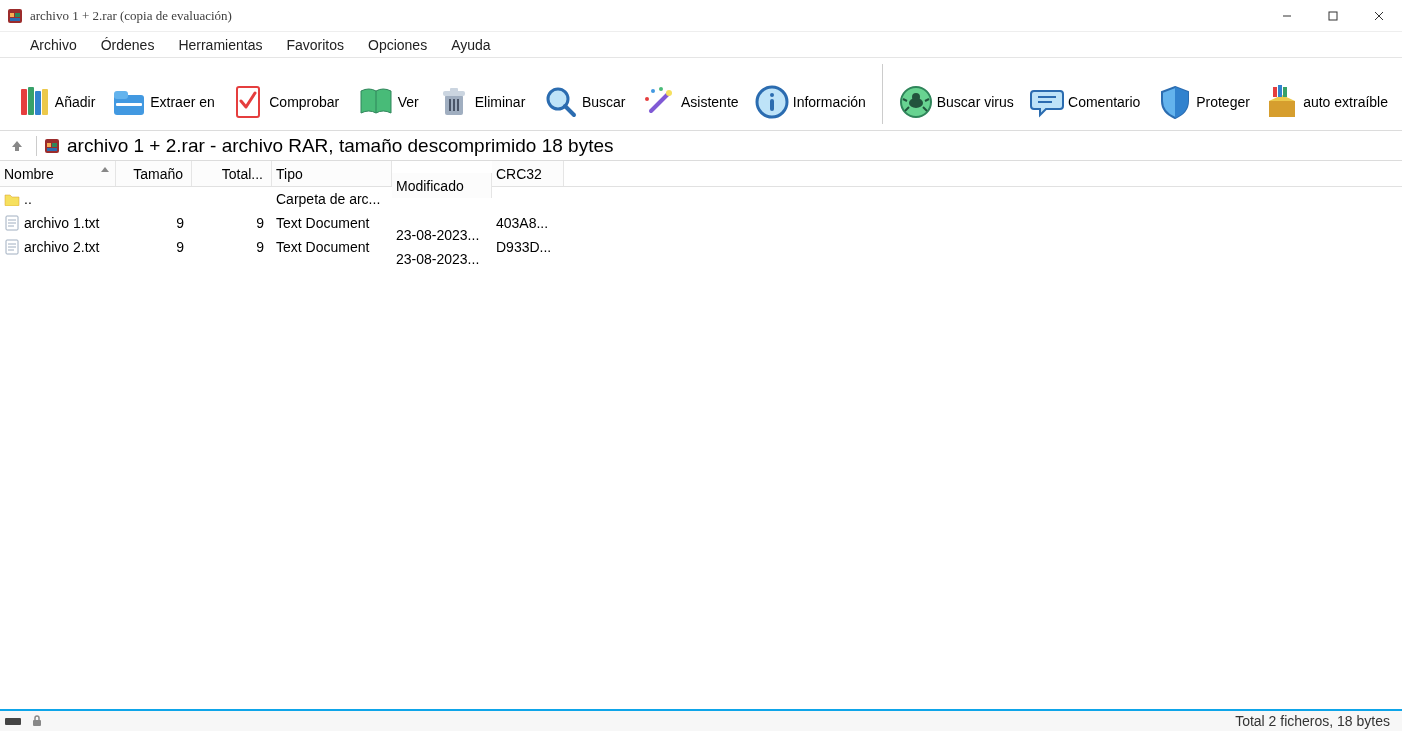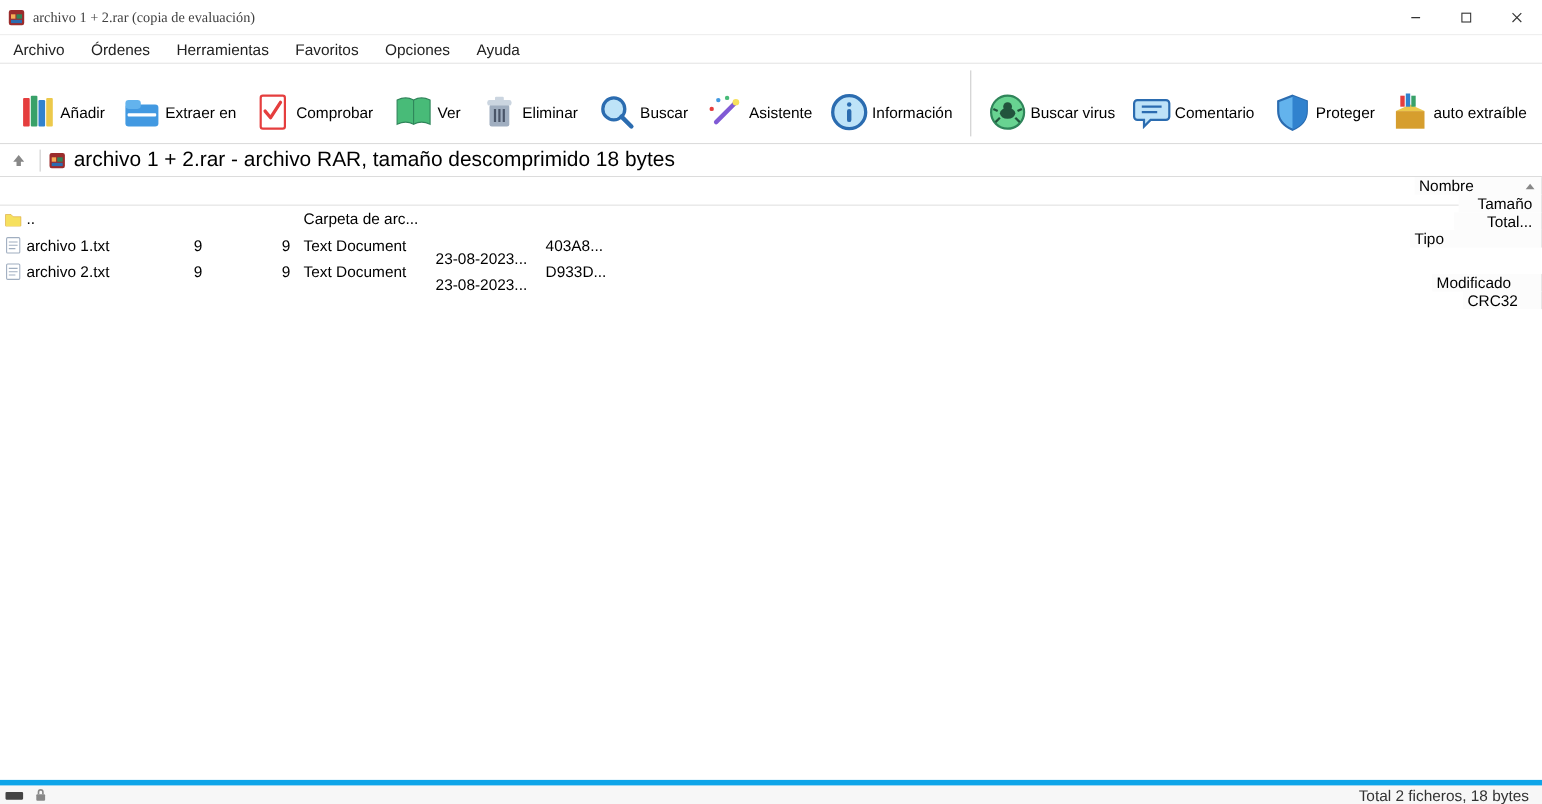--- a/index.html
+++ b/index.html
@@ -33,21 +33,21 @@
     width: 46px; height: 100%;
     display: flex; align-items: center; justify-content: center;
     color: #555;
   }
 
   
   .menubar {
     height: 26px;
     display: flex;
     align-items: center;
-    padding-left: 0;
+    padding-left: 18px;
     border-bottom: 1px solid #e5e5e5;
     font-size: 14px;
     color: #222;
   }
   .menubar .menu-item { padding: 4px 12px; }
 
   
   .toolbar {
     display: flex;
     align-items: flex-end;
@@ -90,26 +90,25 @@
   }
   .path-sep { width:1px; height:20px; background:#ccc; }
   .path-icon { width:18px; height:18px; display:flex;align-items:center;justify-content:center; }
   .path-text { flex:1; color:#000; white-space:nowrap; overflow:hidden; }
 
   
   .filelist { flex: 1; overflow: auto; background: #fff; display:flex; flex-direction:column; }
   .header-row {
     display: flex;
     height: 26px;
-    align-items: flex-end;
+    align-items: center;
     border-bottom: 1px solid #e1e1e1;
     font-size: 14px;
     color: #000;
     user-select: none;
-    flex-direction: column;
   }
   .header-row .hcell {
     border-right: 1px solid #e5e5e5;
     padding: 0 8px 0 4px;
     display:flex; align-items:center;
     height:100%;
     position: relative;
     background: #fcfcfc;
   }
   .header-row .sort-arrow {
@@ -137,21 +136,21 @@
   }
   .file-row .col-size, .file-row .col-comp { justify-content:flex-end; }
   .file-row .namecell { display:flex; align-items:center; gap:4px; }
   .folder-icon, .doc-icon {
     width:16px;height:16px;display:inline-flex;align-items:center;justify-content:center;flex-shrink:0;
   }
 
   
   .statusbar {
     height: 22px;
-    border-top: 5px solid #0ea5e9;
+    border-top: 2px solid #0ea5e9;
     background: #f7f7f7;
     display: flex;
     align-items: center;
     font-size: 14px;
     color: #333;
   }
   .statusbar .left { display:flex; align-items:center; gap:6px; padding-left:4px; }
   .statusbar .mid { flex:1; }
   .statusbar .right { padding-right: 12px; }
   .tiny-icon { width:18px; height:14px; display:flex;align-items:center;justify-content:center; }

